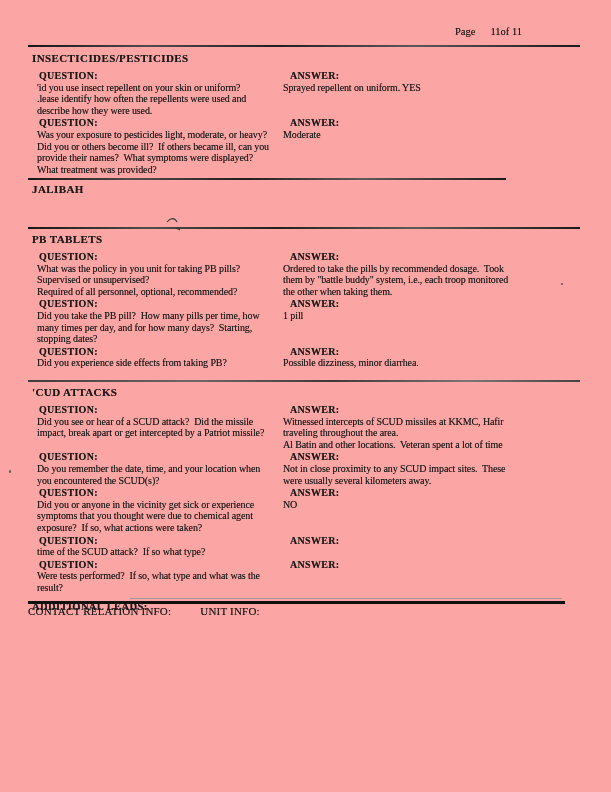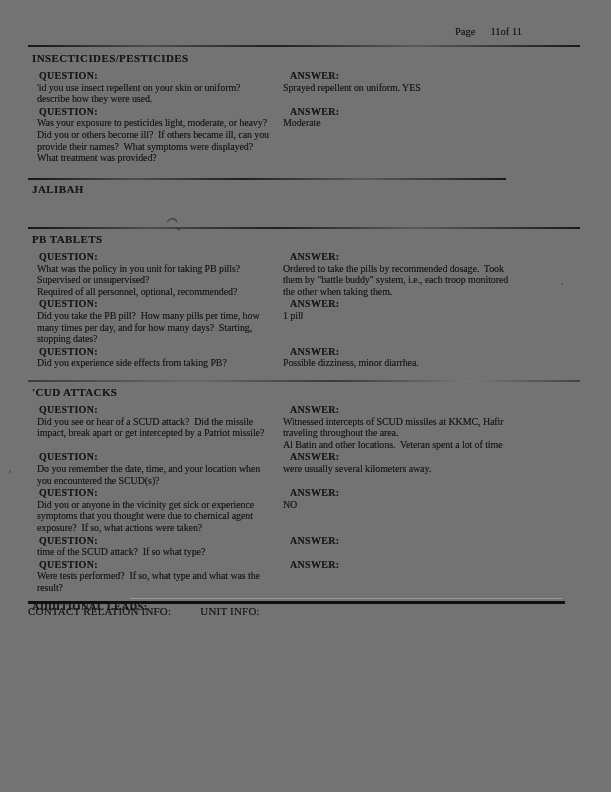--- a/index.html
+++ b/index.html
@@ -1,19 +1,19 @@
 <!DOCTYPE html>
 <html><head>
 <meta charset="utf-8">
 <style>
   html,body{margin:0;padding:0;background:#e8e8e8;}
   .page{
     position:relative;
     width:611px;height:792px;
-    background:#737373;
+    background:#fca5a5;
     font-family:"Liberation Serif","DejaVu Serif",serif;
     color:#181818;
     overflow:hidden;
     text-shadow:0 0 0.45px rgba(20,20,20,0.55);
   }
   .page-num{
     position:absolute;top:26px;left:455px;
     font-size:10.5px;display:flex;gap:15px;white-space:pre;
   }
   .rule{position:absolute;height:2px;left:28px;background:linear-gradient(90deg,#161616,#4d4d4d 22%,#202020 45%,#5a5a5a 70%,#1a1a1a);}
@@ -76,20 +76,21 @@
   <div class="speck speck-1"></div>
   <div class="speck speck-2"></div>
 
   <section class="sec sec-0">
     <div class="sec-title">INSECTICIDES/PESTICIDES</div>
     <div class="qa-wrap">
         <div class="qa">
           <div class="q-col">
             <div class="label">QUESTION:</div>
             <div class="line">'id you use insect repellent on your skin or uniform?</div>
+            <div class="line">.lease identify how often the repellents were used and</div>
             <div class="line">describe how they were used.</div>
           </div>
           <div class="a-col">
             <div class="label">ANSWER:</div>
             <div class="line">Sprayed repellent on uniform. YES</div>
           </div>
         </div>
         <div class="qa">
           <div class="q-col">
             <div class="label">QUESTION:</div>
@@ -170,20 +171,21 @@
           </div>
         </div>
         <div class="qa">
           <div class="q-col">
             <div class="label">QUESTION:</div>
             <div class="line">Do you remember the date, time, and your location when</div>
             <div class="line">you encountered the SCUD(s)?</div>
           </div>
           <div class="a-col">
             <div class="label">ANSWER:</div>
+            <div class="line">Not in close proximity to any SCUD impact sites.  These</div>
             <div class="line">were usually several kilometers away.</div>
           </div>
         </div>
         <div class="qa">
           <div class="q-col">
             <div class="label">QUESTION:</div>
             <div class="line">Did you or anyone in the vicinity get sick or experience</div>
             <div class="line">symptoms that you thought were due to chemical agent</div>
             <div class="line">exposure?  If so, what actions were taken?</div>
           </div>

